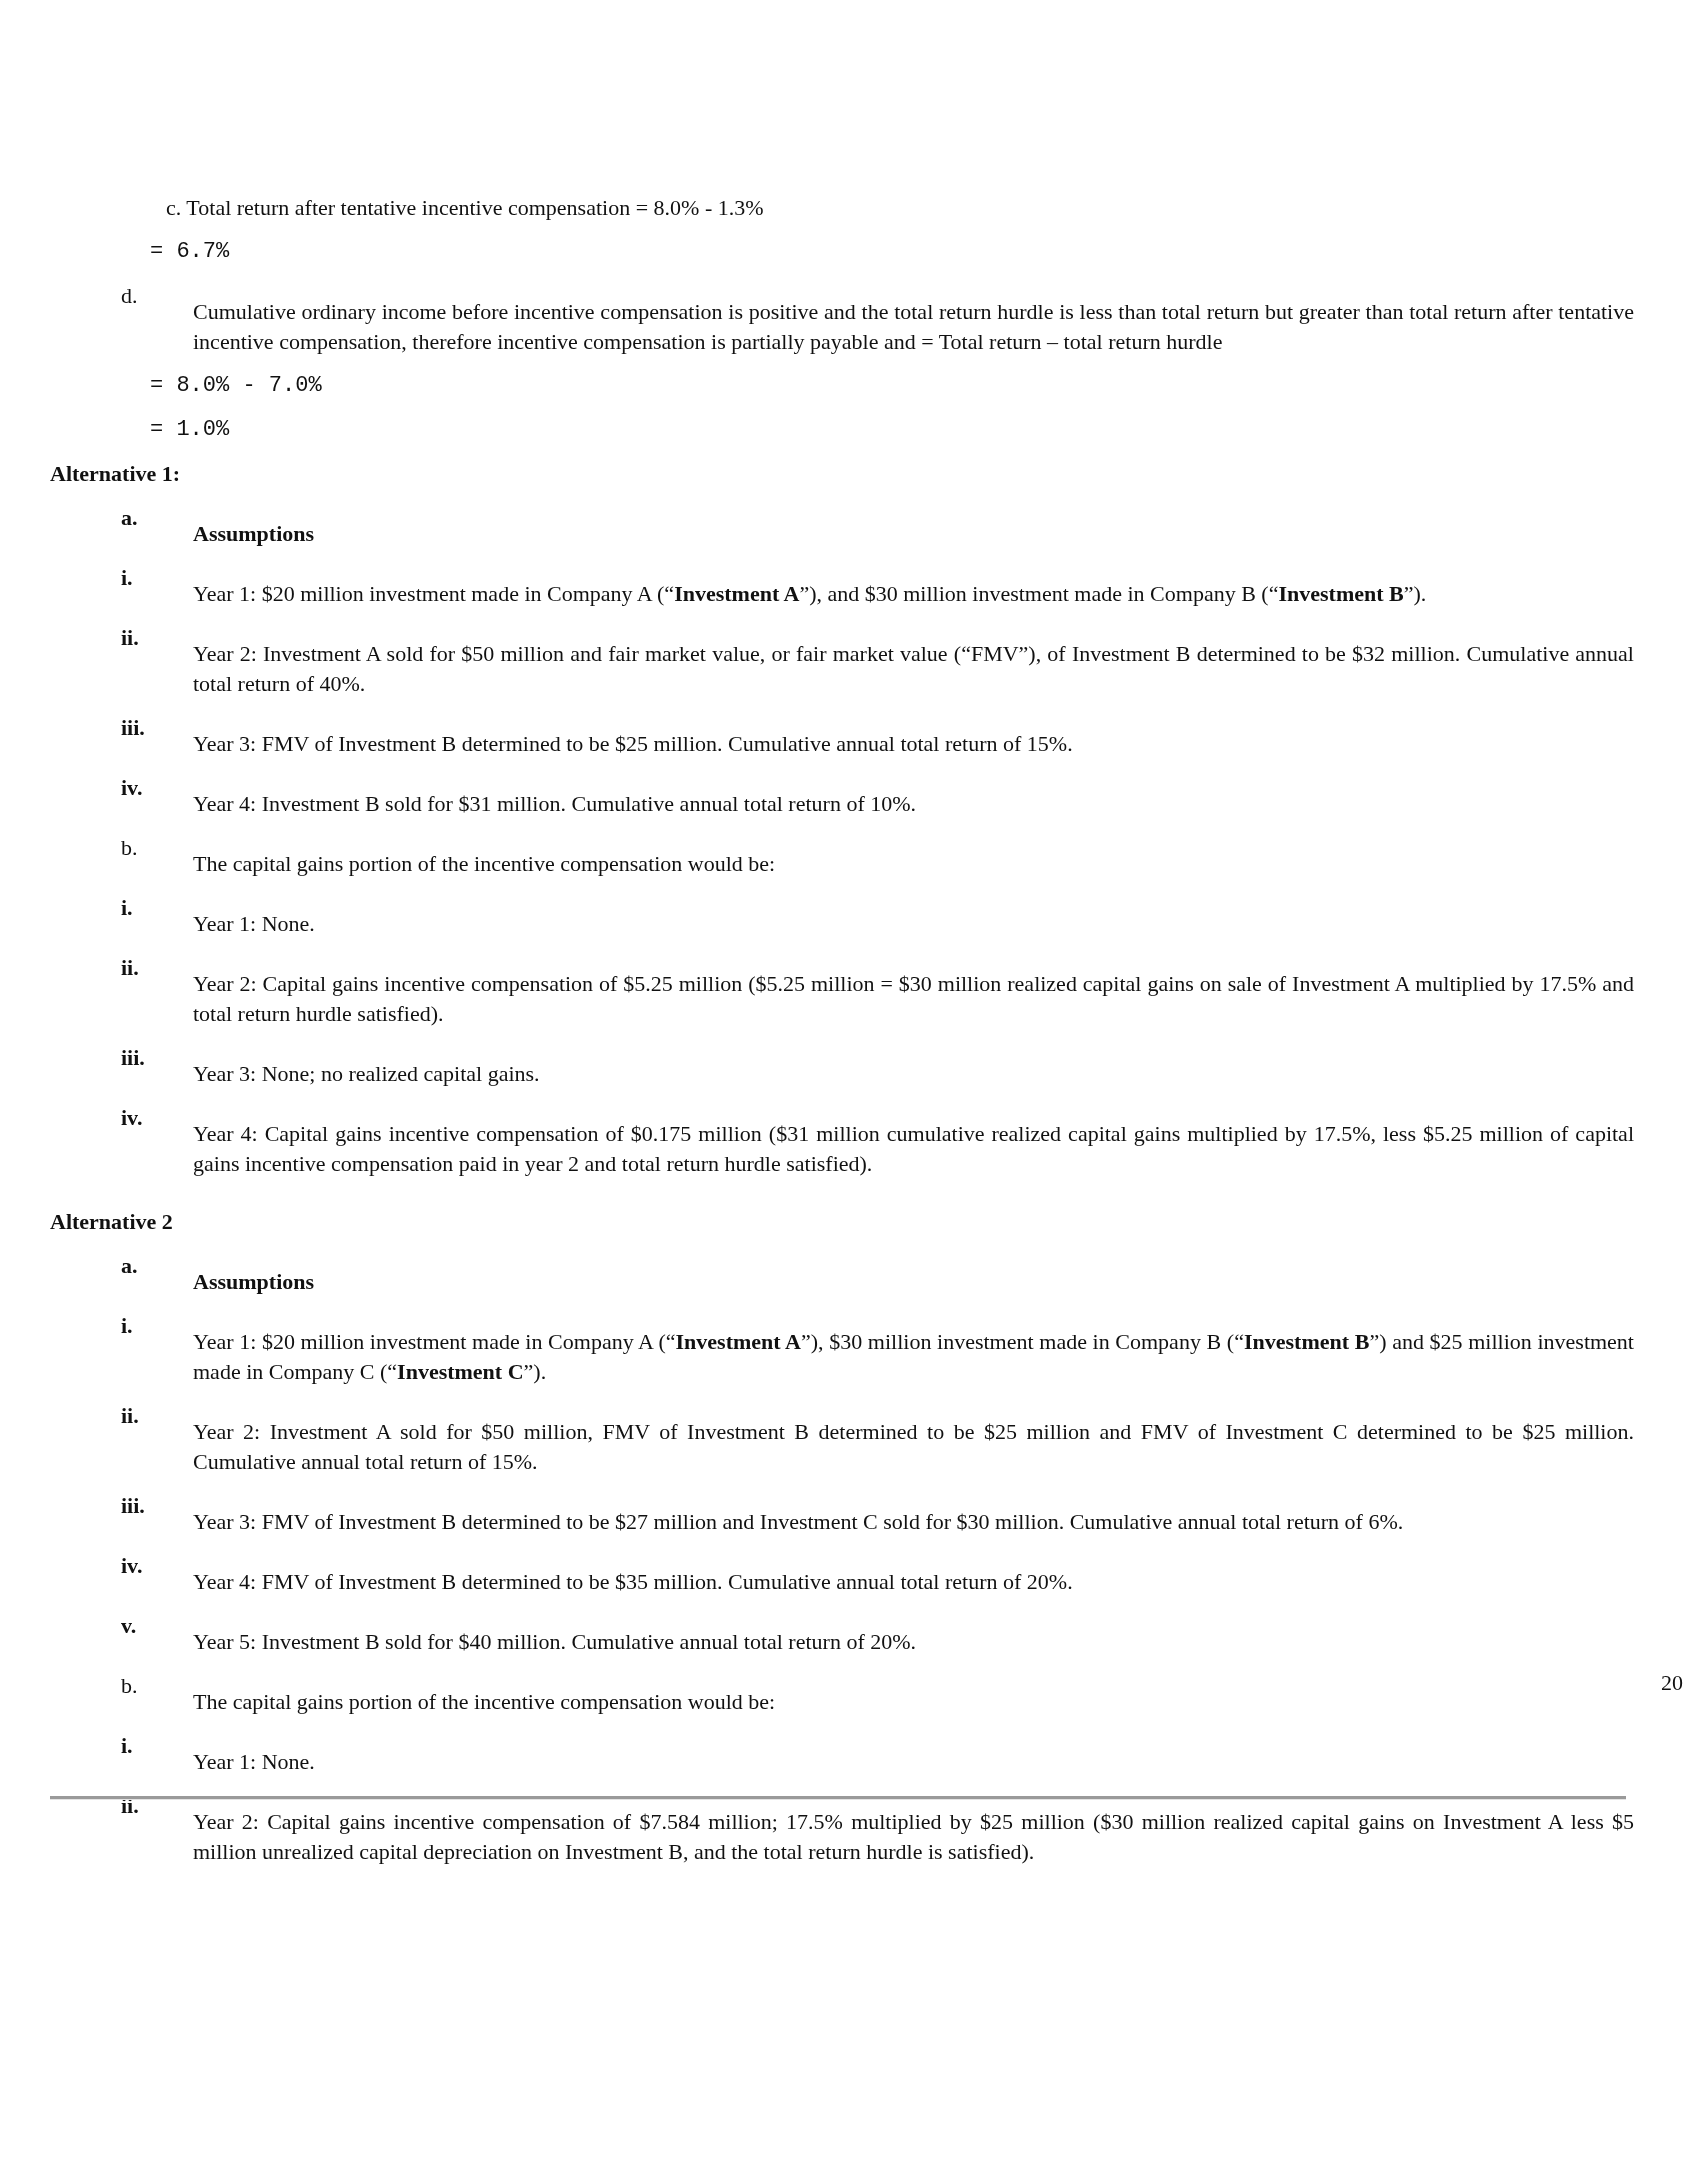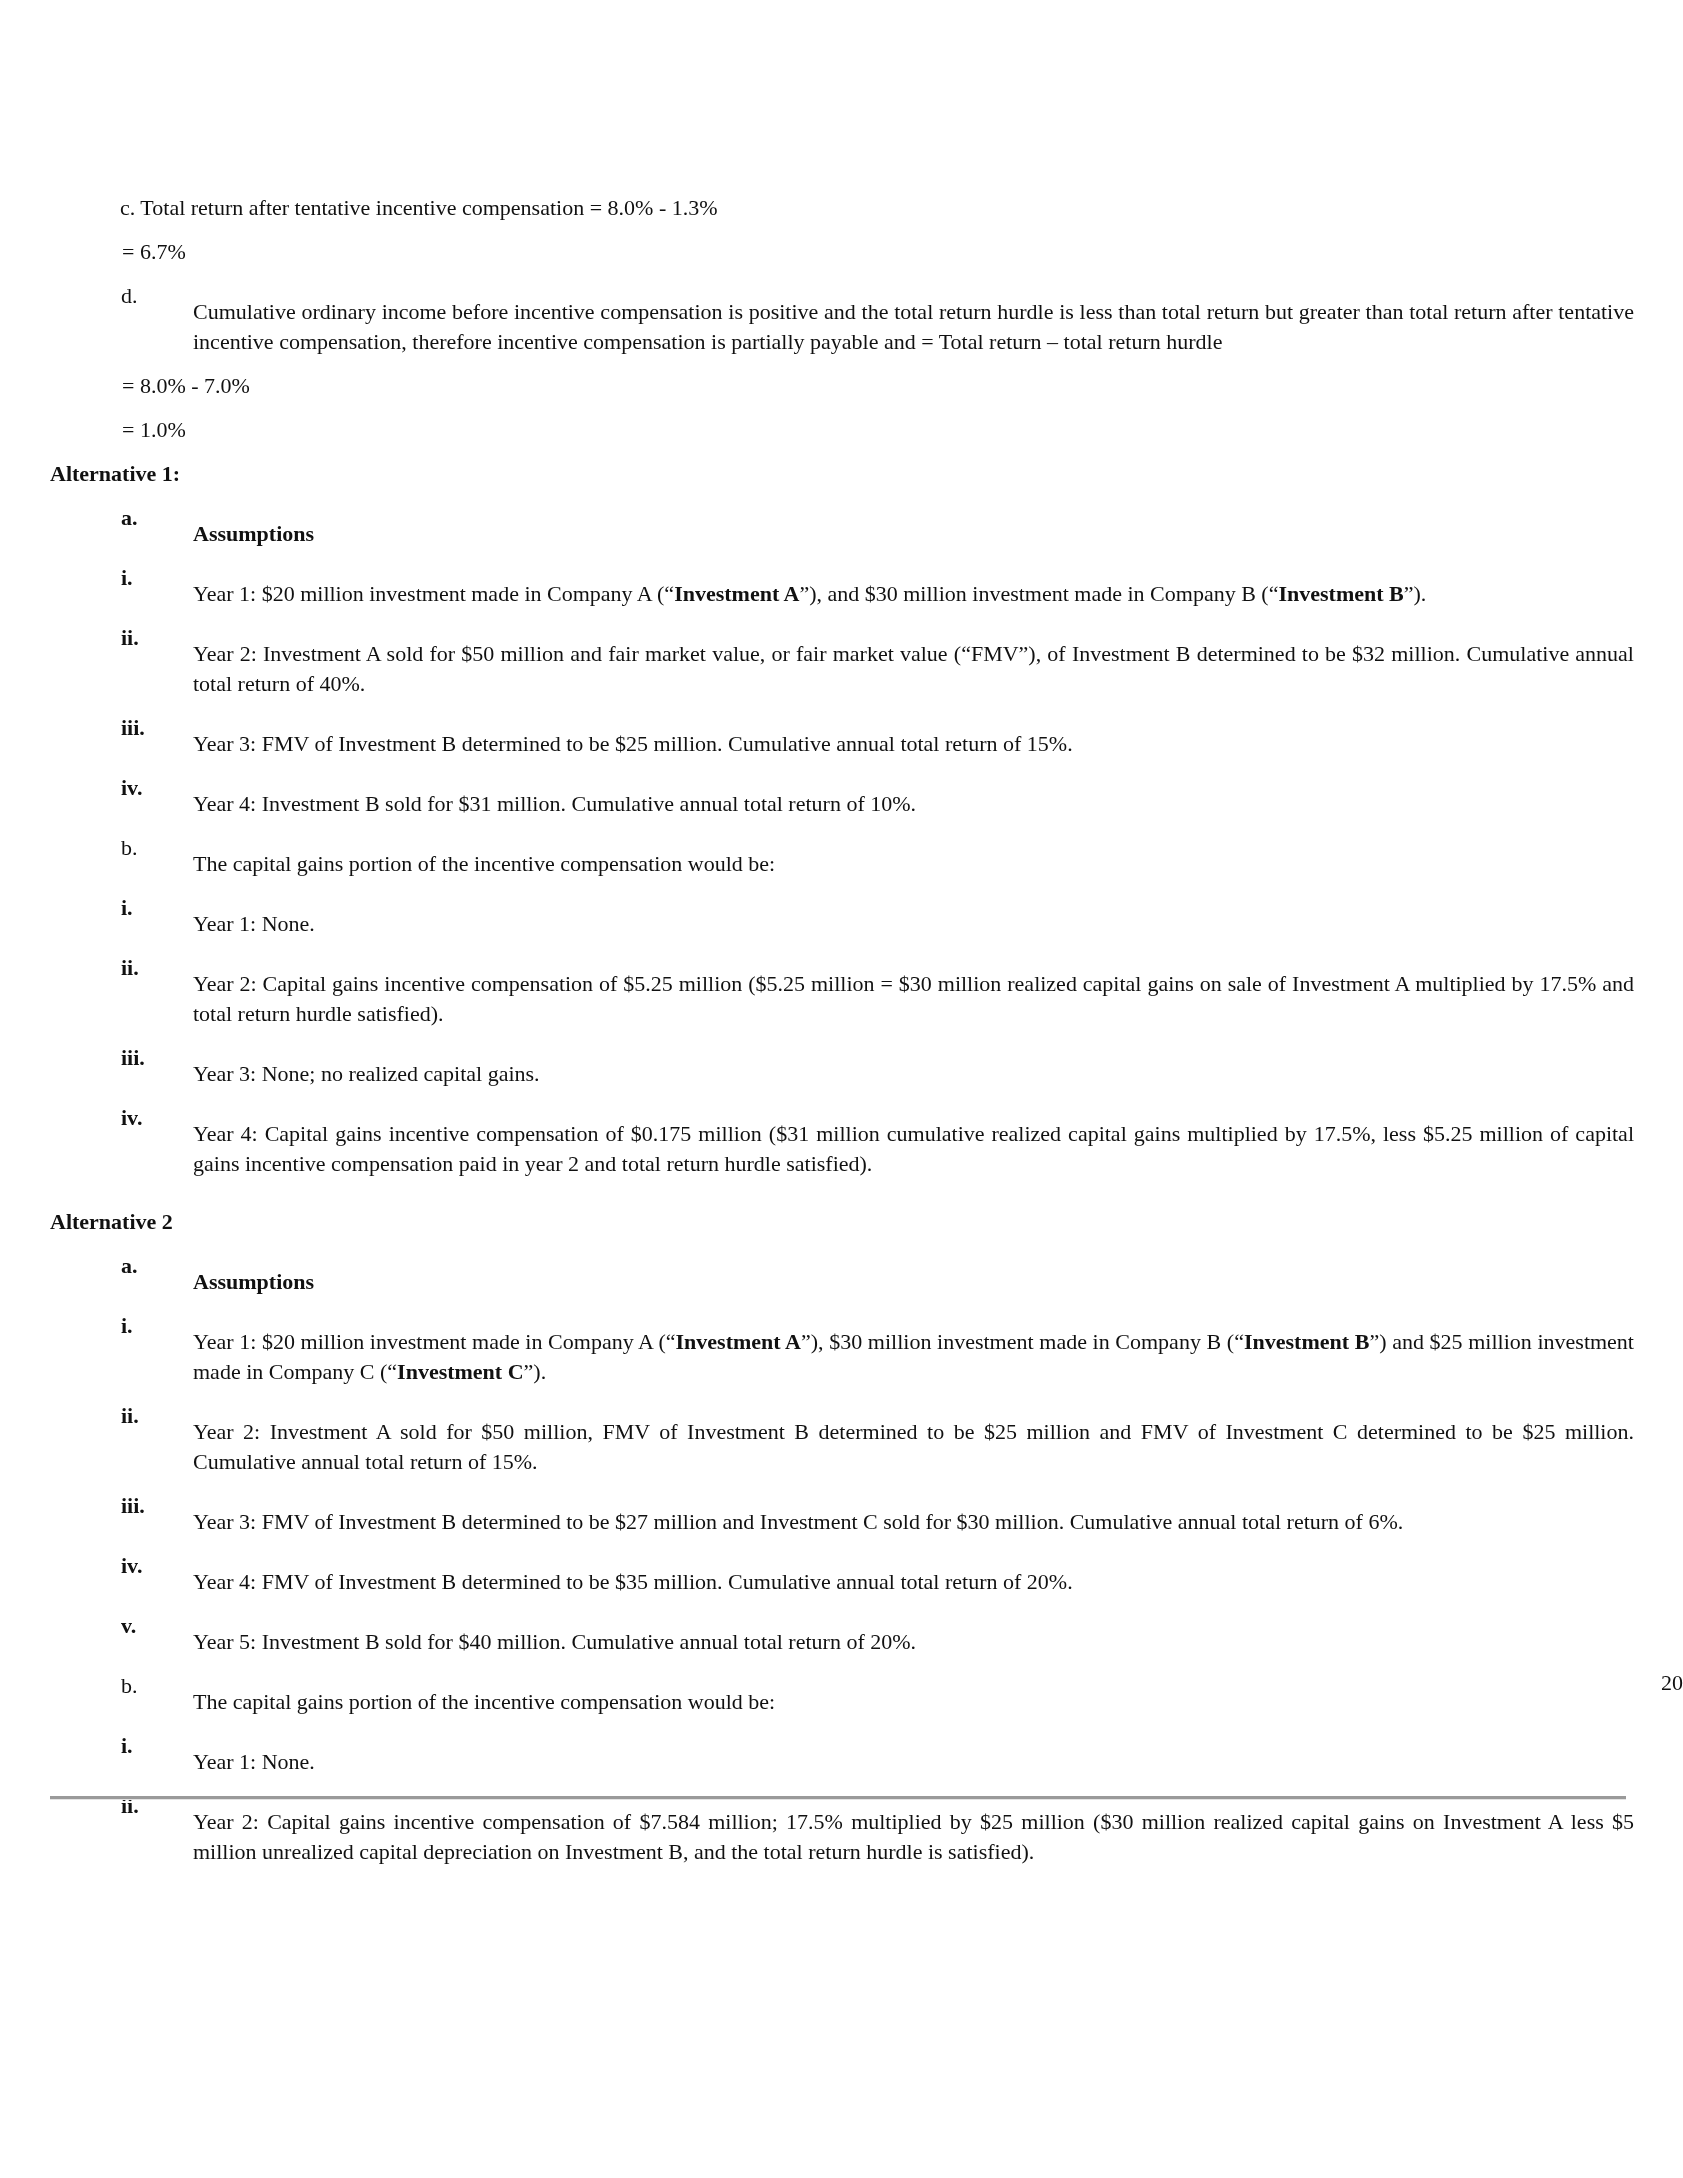--- a/index.html
+++ b/index.html
@@ -36,26 +36,27 @@
     }
     .row .body {
       flex: 1 1 auto;
       text-align: justify;
       text-align-last: left;
       margin-top: 16px;
     }
     .row.bold-marker .marker { font-weight: bold; }
     .row.plain-marker .marker { font-weight: normal; }
     .line-c {
-      margin-left: 70px;
+      margin-left: 116px;
       margin-bottom: 14px;
     }
     .eq {
-      margin-left: 72px;
+      margin-left: 100px;
       margin-bottom: 14px;
+      font-family: Liberation Mono, monospace;
     }
     .heading {
       font-weight: bold;
       margin-bottom: 14px;
     }
     .heading.spaced-top { margin-top: 28px; }
     .body b { font-weight: bold; }
     .page-number {
       position: absolute;
       top: 1668px;

